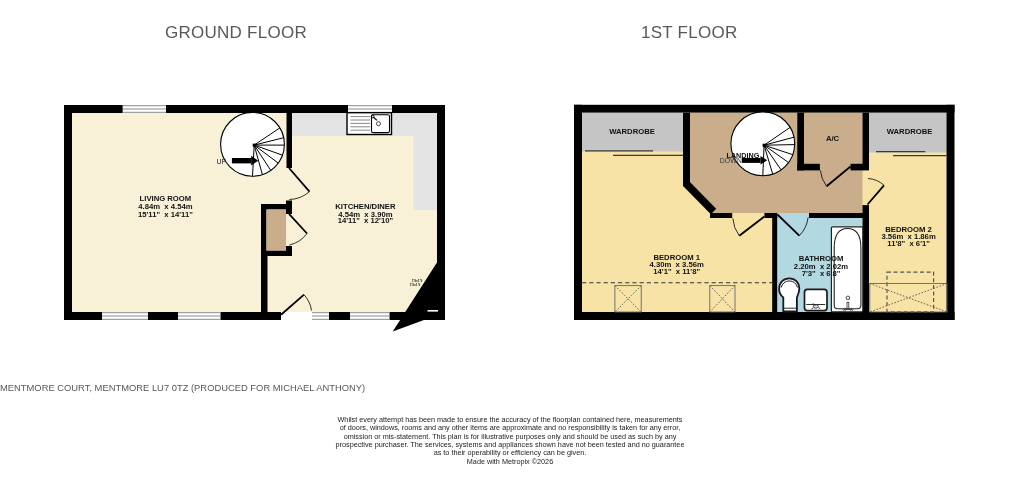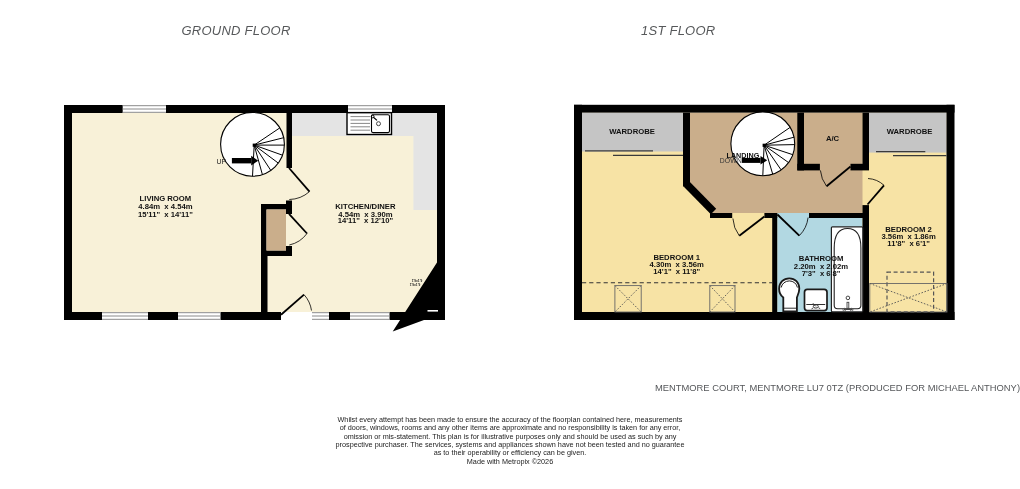--- a/index.html
+++ b/index.html
@@ -1,17 +1,17 @@
 <!DOCTYPE html>
 <html><head>
 <meta charset="utf-8">
 <style>
 html,body{margin:0;padding:0;background:#ffffff;}
 body{width:1020px;height:489px;position:relative;font-family:"Liberation Sans",sans-serif;}
-.ttl{position:absolute;font-size:13px;color:#56585a;letter-spacing:.25px;white-space:nowrap;font-style:italic;}
+.ttl{position:absolute;font-size:17px;color:#56585a;letter-spacing:.25px;white-space:nowrap;}
 </style>
 </head>
 <body>
 
 <div class="ttl" style="left:136px;top:23.2px;width:200px;text-align:center;">GROUND FLOOR</div>
 
 <div class="ttl" style="left:641px;top:23.2px;width:200px;text-align:left;">1ST FLOOR</div>
 
 <svg width="1020" height="489" viewBox="0 0 1020 489" style="position:absolute;left:0;top:0;">
 
@@ -278,15 +278,15 @@
 <text x="676.7" y="274.4">14'1"&nbsp;&nbsp;x&nbsp;11'8"</text>
 </g>
 
 <g font-size="7.7" font-weight="bold" fill="#111" text-anchor="middle">
 <text x="908.6" y="232.1">BEDROOM 2</text>
 <text x="908.6" y="239">3.56m&nbsp;&nbsp;x&nbsp;1.86m</text>
 <text x="908.6" y="245.8">11'8"&nbsp;&nbsp;x&nbsp;6'1"</text>
 </g>
 </svg>
 
-<div style="position:absolute;left:0;top:381.5px;width:1020px;text-align:right;font-size:9.4px;color:#55575a;">MENTMORE COURT, MENTMORE LU7 0TZ (PRODUCED FOR MICHAEL ANTHONY)</div>
+<div style="position:absolute;left:0;top:381.5px;width:1020px;text-align:left;font-size:9.4px;color:#55575a;">MENTMORE COURT, MENTMORE LU7 0TZ (PRODUCED FOR MICHAEL ANTHONY)</div>
 
 <div style="position:absolute;left:0;top:415.8px;width:1020px;text-align:center;font-size:7.25px;line-height:8.4px;color:#222;">Whilst every attempt has been made to ensure the accuracy of the floorplan contained here, measurements<br>of doors, windows, rooms and any other items are approximate and no responsibility is taken for any error,<br>omission or mis-statement. This plan is for illustrative purposes only and should be used as such by any<br>prospective purchaser. The services, systems and appliances shown have not been tested and no guarantee<br>as to their operability or efficiency can be given.<br>Made with Metropix ©2026</div>
 
 </body></html>

